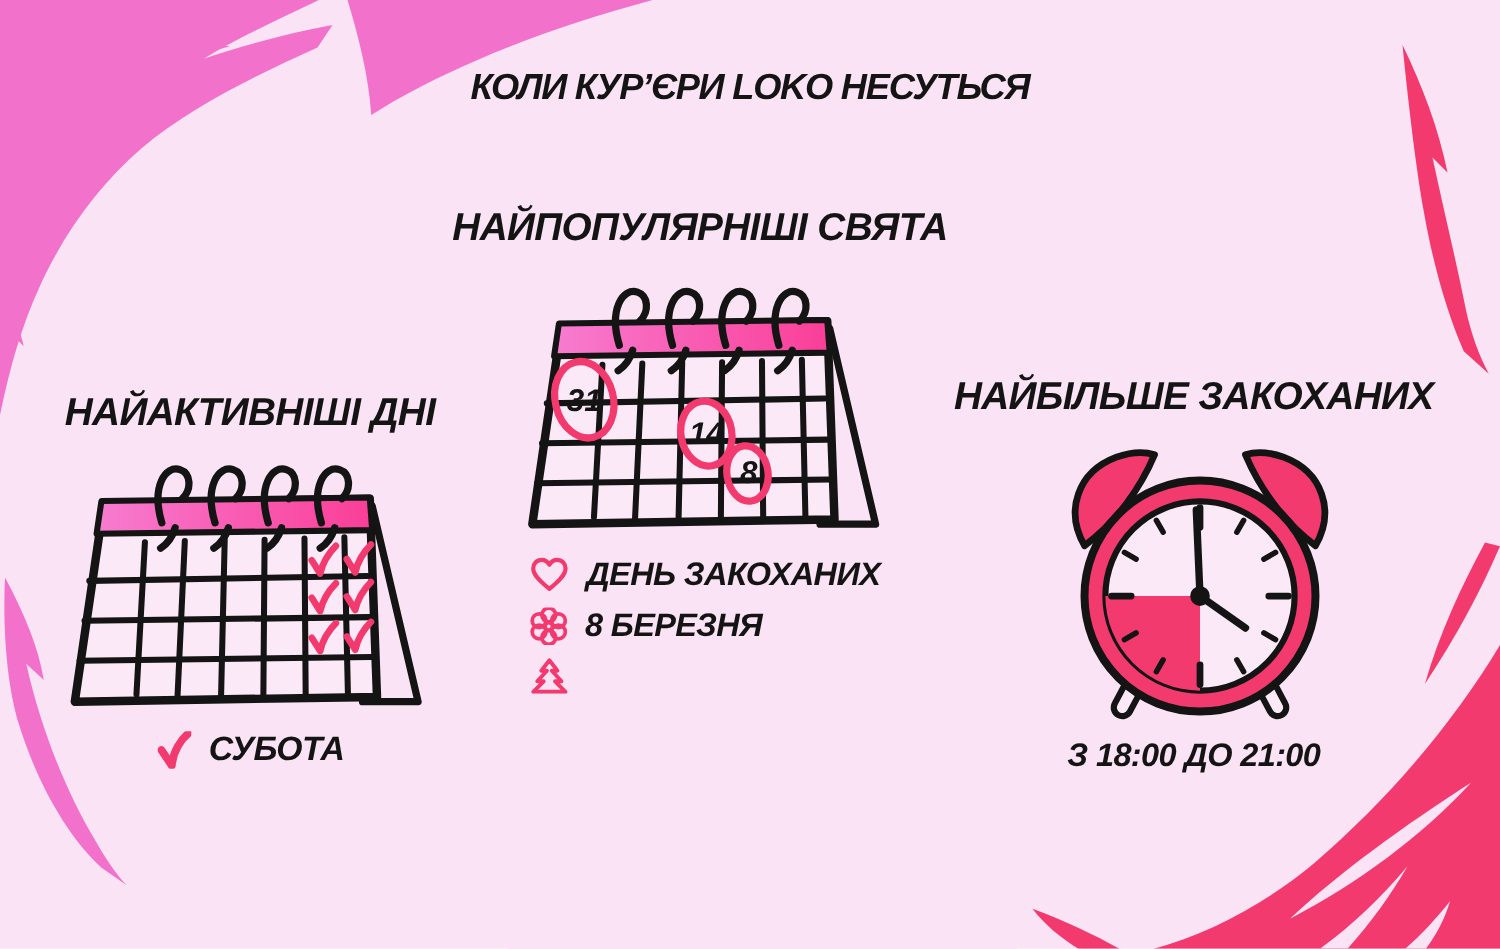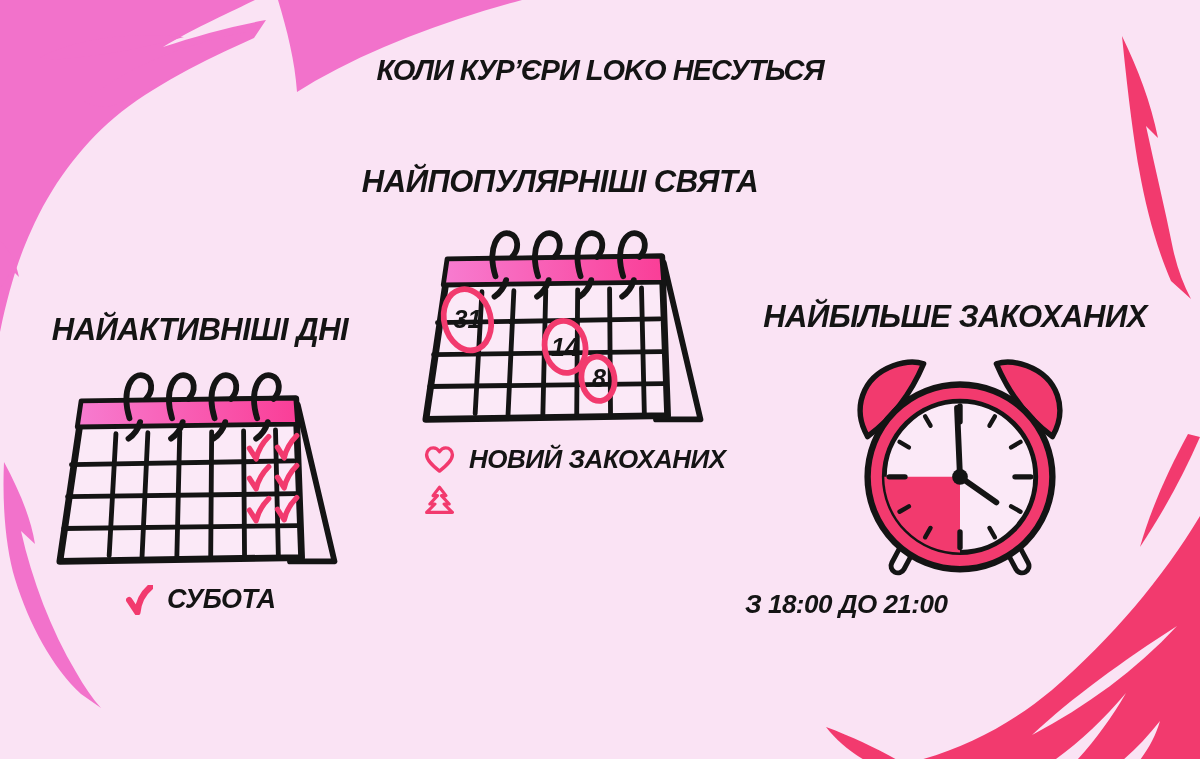--- a/index.html
+++ b/index.html
@@ -18,21 +18,21 @@
   .h-mid{top:164px;left:300px;width:520px;}
   .h-left{top:312px;left:10px;width:380px;}
   .h-right{top:299px;left:745px;width:420px;}
   .ill{position:absolute;}
   .list{position:absolute;display:flex;flex-direction:column;}
   .list-left{left:126px;top:584px;gap:12px;}
   .list-mid{left:424px;top:444px;gap:10px;}
   .row{display:flex;align-items:center;gap:14px;}
   .row .label{font-size:26px;font-weight:bold;font-style:italic;letter-spacing:-0.5px;white-space:nowrap;}
   .list-left .label{font-size:27px;}
-  .time{top:589px;left:745px;width:420px;text-align:left;font-size:26px;
+  .time{top:589px;left:745px;width:420px;text-align:center;font-size:26px;
     font-weight:bold;font-style:italic;letter-spacing:-0.5px;white-space:nowrap;}
   
   .mg{fill:var(--magenta);}
   .cr{fill:var(--crimson);}
   .bgfill{fill:var(--background);}
   .frame{fill:var(--paper);stroke:var(--ink);stroke-width:7;stroke-linejoin:round;}
   .stand{fill:var(--background);stroke:var(--ink);stroke-width:6;stroke-linejoin:round;}
   .band{stroke:var(--ink);stroke-width:5;stroke-linejoin:round;}
   .stop-l{stop-color:var(--calendar-band-light);}
   .stop-d{stop-color:var(--calendar-band-dark);}
@@ -217,21 +217,35 @@
       </svg>
       <span class="label">СУБОТА</span>
     </div>
   </div>
 
   <div class="list list-mid">
     <div class="row">
       <svg width="31" height="29" viewBox="0 0 24 22">
         <path class="ic-stroke" stroke-width="2.6" d="M12,20 C6.5,15.5 2,11.5 2,7.3 C2,4.3 4.3,2 7.2,2 C9.2,2 10.9,3.1 12,5 C13.1,3.1 14.8,2 16.8,2 C19.7,2 22,4.3 22,7.3 C22,11.5 17.5,15.5 12,20 Z"></path>
       </svg>
-      <span class="label">НОВИЙ ЗАКОХАНИХ</span>
+      <span class="label">ДЕНЬ ЗАКОХАНИХ</span>
+    </div>
+    <div class="row">
+      <svg width="30" height="30" viewBox="0 0 24 24">
+        <g class="ic-stroke" stroke-width="2.4">
+          <circle cx="12" cy="4.8" r="4.4"></circle>
+            <circle cx="5.8" cy="8.4" r="4.4"></circle>
+          <circle cx="5.8" cy="15.6" r="4.4"></circle>
+            <circle cx="12" cy="19.2" r="4.4"></circle>
+          <circle cx="18.2" cy="15.6" r="4.4"></circle>
+            <circle cx="18.2" cy="8.4" r="4.4"></circle>
+          <circle cx="12" cy="12" r="2.4"></circle>
+        </g>
+      </svg>
+      <span class="label">8 БЕРЕЗНЯ</span>
     </div>
     <div class="row">
       <svg width="31" height="29" viewBox="0 0 24 22">
         <path class="ic-stroke" stroke-width="2.4" d="M12,1.5 L17,8 L13.5,8 L19.5,14.5 L15.5,14.5 L22,21 L2,21 L8.5,14.5 L4.5,14.5 L10.5,8 L7,8 Z"></path>
       </svg>
     </div>
   </div>
 
   <div class="abs time">З 18:00 ДО 21:00</div>
 

